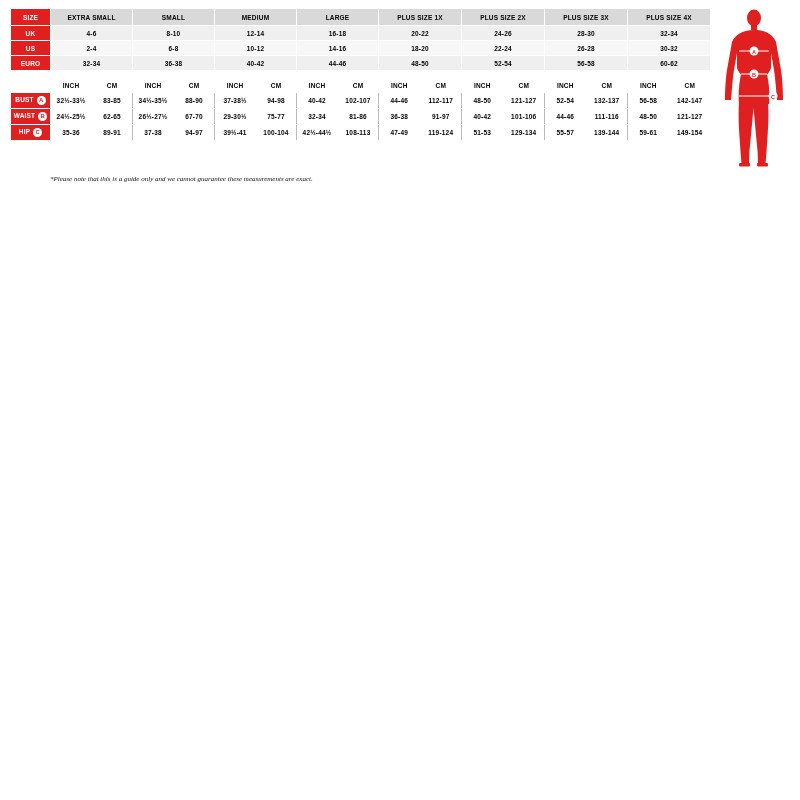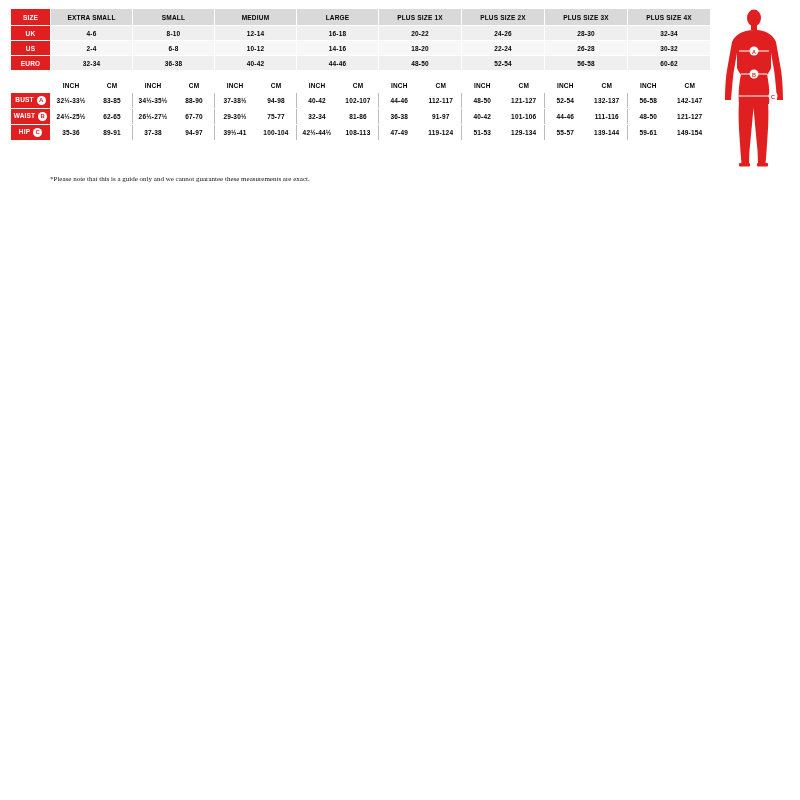--- a/index.html
+++ b/index.html
@@ -121,20 +121,21 @@
   }
   .meas-val.sep {
     border-right: 1px solid #bbbbbb;
   }
 
   .note {
     position: absolute;
     left: 50px;
     top: 175px;
     font-size: 7px;
+    font-style: italic;
     color: #111111;
     font-family: "Liberation Serif", serif;
   }
 
   
   .figure {
     position: absolute;
     left: 715px;
     top: 8px;
     width: 78px;

